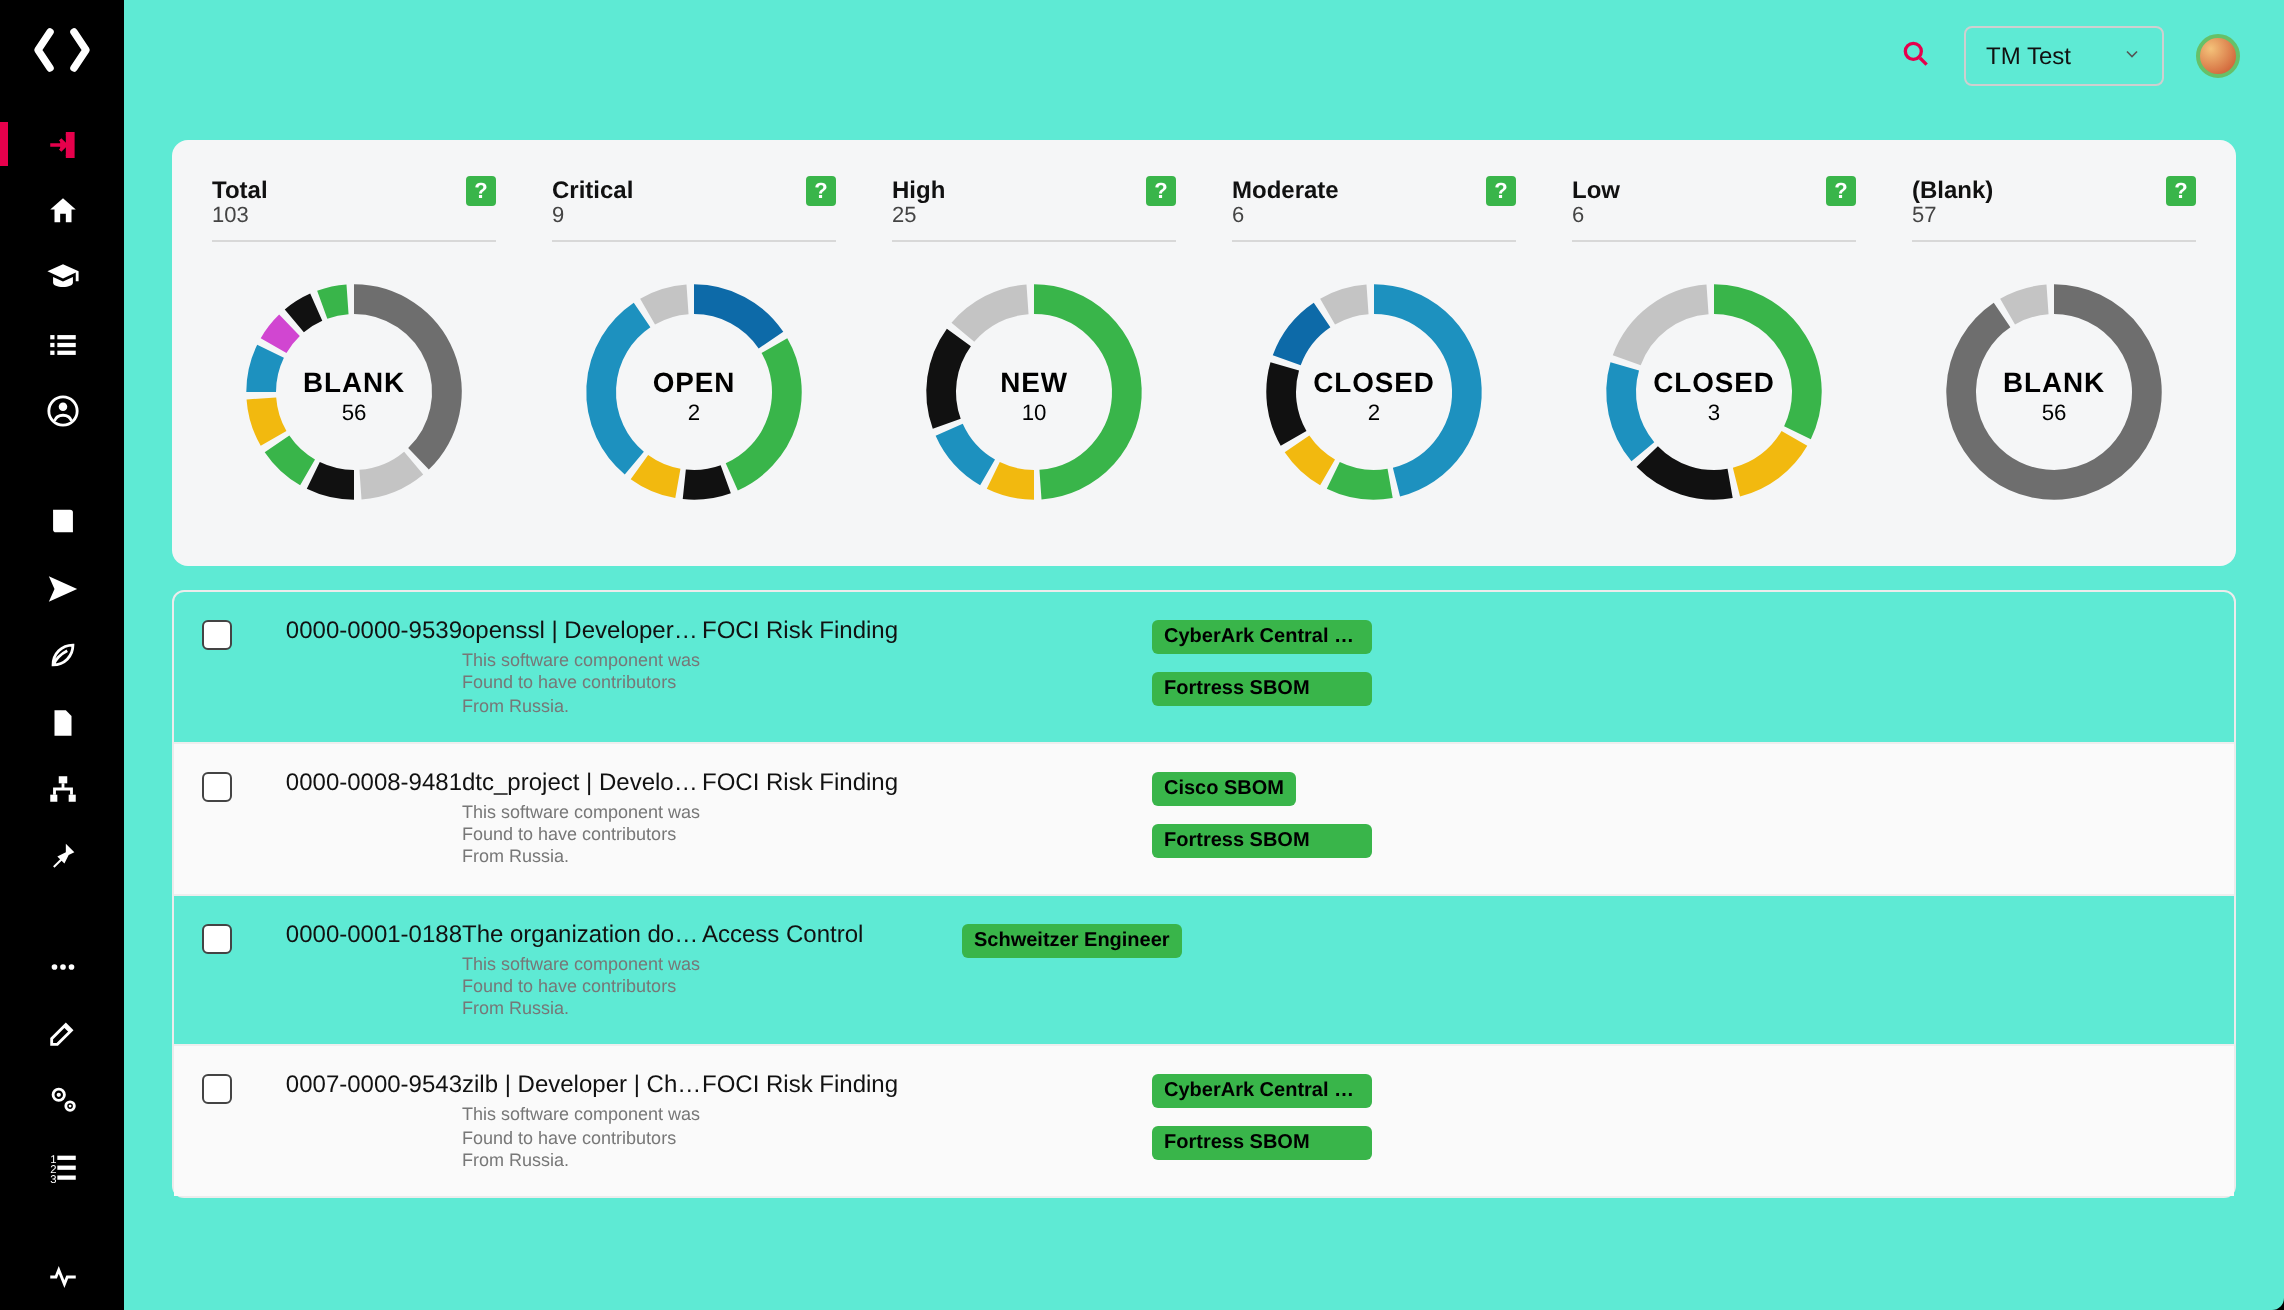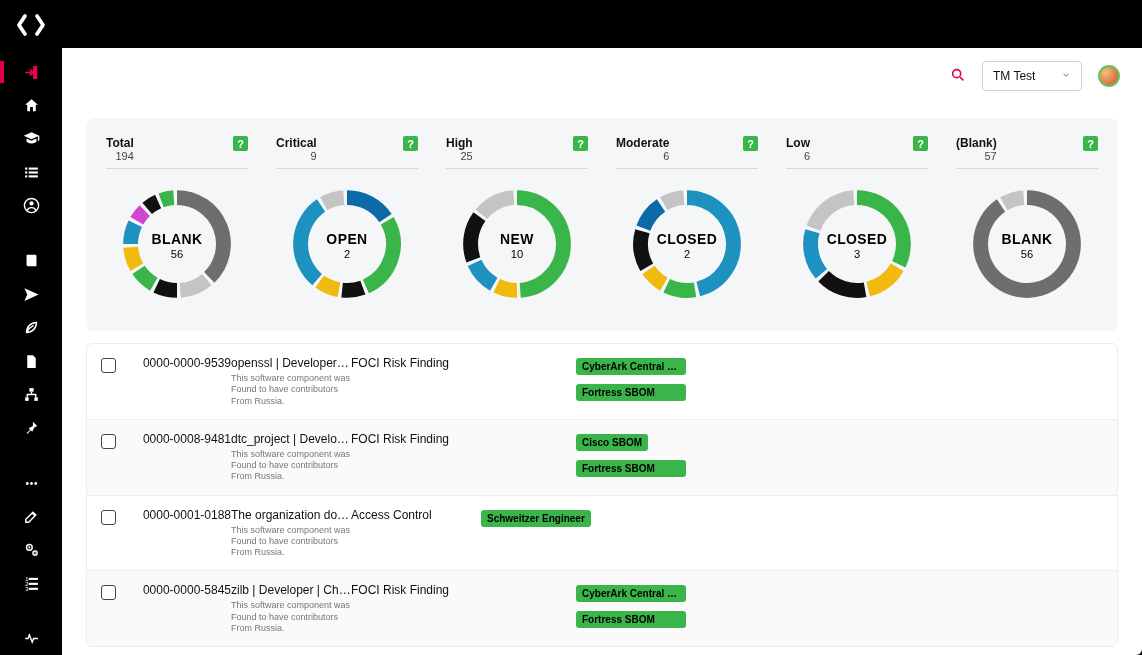--- a/index.html
+++ b/index.html
@@ -8,35 +8,35 @@
   
   .sidebar { width: 62px; background: #000; display: flex; flex-direction: column; align-items: center; padding-top: 8px; }
   .logo { width: 34px; height: 34px; margin-bottom: 14px; display:flex; align-items:center; justify-content:center;}
   .logo svg { width:30px; height:30px; }
   .side-item { width: 62px; height: 34px; display:flex; align-items:center; justify-content:center; color:#fff; cursor:pointer; position:relative; }
   .side-item.active::before { content:""; position:absolute; left:0; top:6px; bottom:6px; width:4px; background:#e6004c; }
   .side-item.active svg { stroke:#e6004c; fill:#e6004c; }
   .side-item svg { width:17px; height:17px; }
   .side-gap { height: 22px; }
   
-  .main { flex:1; background:#ffffff; display:flex; flex-direction:column; overflow:hidden; border-radius: 0 0 6px 0; margin-top: 48px;}
+  .main { flex:1; background:#5eead4; display:flex; flex-direction:column; overflow:hidden; border-radius: 0 0 6px 0;}
   .topbar { height:56px; display:flex; align-items:center; justify-content:flex-end; padding: 0 22px; gap:16px; border-bottom: none;}
   .search-icon { color:#e6004c; cursor:pointer; }
   .tenant-select { border:1px solid #cfcfcf; border-radius:4px; height:30px; width:100px; display:flex; align-items:center; justify-content:space-between; padding:0 10px; font-size:12px; cursor:pointer; }
   .avatar { width:22px; height:22px; border-radius:50%; background: radial-gradient(circle at 30% 30%, #f4c27a, #c94f2b); border:2px solid #66c168; }
   .page-head { padding: 0 32px 10px; }
   .page-title { font-size:24px; font-weight:600; margin-top:-6px; }
   .crumbs { font-size:12px; color:#555; margin-top:6px; }
   .crumbs a { color:#555; text-decoration:none; }
   .crumbs .current { font-weight:700; color:#111; }
   .panel { margin: 14px 24px 12px; background:#f5f6f7; border-radius:8px; padding: 18px 20px 22px; }
   .panel-title { font-size:15px; margin-bottom: 14px; }
   .cards { display:flex; gap: 28px; }
   .card { flex:1; display:flex; flex-direction:column; }
-  .card-head { display:flex; justify-content:space-between; align-items:flex-start; border-bottom:1px solid #d8d8d8; padding-bottom:6px;text-align:right; }
+  .card-head { display:flex; justify-content:space-between; align-items:flex-start; border-bottom:1px solid #d8d8d8; padding-bottom:6px; }
   .card-label { font-size:12px; font-weight:700; }
   .card-count { font-size:11px; color:#444; }
   .help { width:15px; height:15px; background:#39b54a; color:#fff; font-size:11px; font-weight:700; display:flex; align-items:center; justify-content:center; border-radius:2px; cursor:pointer;}
   .donut-wrap { margin-top:10px; display:flex; justify-content:center;align-items:center; }
   .donut-wrap svg { width:130px; height:130px; }
   .donut-center-label { font-size:15px; font-weight:800; text-anchor:middle; letter-spacing:0.5px;}
   .donut-center-sub { font-size:12px; text-anchor:middle; }
   
   .findings { margin: 0 24px; border:1px solid #ececec; border-radius:6px; }
   .row { display:flex; align-items:flex-start; padding: 12px 14px; border-bottom:1px solid #eee; }
@@ -187,21 +187,21 @@
       <div class="avatar"></div>
     </div>
 
 
     <div class="panel">
       <div class="cards" id="cards">
           <div class="card">
     <div class="card-head">
       <div>
         <div class="card-label">Total</div>
-        <div class="card-count">194</div>
+        <div class="card-count">103</div>
       </div>
       <div class="help">?</div>
     </div>
     <div class="donut-wrap">
               <svg viewBox="0 0 140 140">
                 <path d="M 70 20 A 50 50 0 0 1 104.73291852294986 105.96699001693256" stroke="#6e6e6e" stroke-width="16" fill="none" stroke-linecap="butt"></path>
                 <path d="M 102.13938048432698 108.3022221559489 A 50 50 0 0 1 73.48782368720627 119.87820251299121" stroke="#c4c4c4" stroke-width="16" fill="none" stroke-linecap="butt"></path>
                 <path d="M 70 120 A 50 50 0 0 1 48.081442660546124 114.93970231495834" stroke="#111" stroke-width="16" fill="none" stroke-linecap="butt"></path>
                 <path d="M 45.000000000000014 113.30127018922194 A 50 50 0 0 1 28.54812137224792 97.95964517353735" stroke="#39b54a" stroke-width="16" fill="none" stroke-linecap="butt"></path>
                 <path d="M 26.69872981077806 95 A 50 50 0 0 1 20.12179748700879 73.48782368720627" stroke="#f2b90f" stroke-width="16" fill="none" stroke-linecap="butt"></path>
@@ -345,21 +345,21 @@
     <div class="col-title">
       <div class="t">The organization does...</div>
       <div class="sub">This software component was<br>Found to have contributors<br>From Russia.</div>
     </div>
     <div class="col-cat">Access Control</div>
     <div class="col-tag1"><span class="tag">Schweitzer Engineer</span></div>
     <div class="col-tag2"></div>
         </div>
         <div class="row">
     <div class="cb"><input type="checkbox" style=""></div>
-    <div class="col-id">0000-0000-5845</div>
+    <div class="col-id">0007-0000-9543</div>
     <div class="col-title">
       <div class="t">zilb | Developer | China</div>
       <div class="sub">This software component was<br>Found to have contributors<br>From Russia.</div>
     </div>
     <div class="col-cat">FOCI Risk Finding</div>
     <div class="col-tag1"></div>
     <div class="col-tag2"><span class="tag">CyberArk Central Po...</span><span class="tag">Fortress SBOM</span></div>
         </div>
       </div>
   </div>

